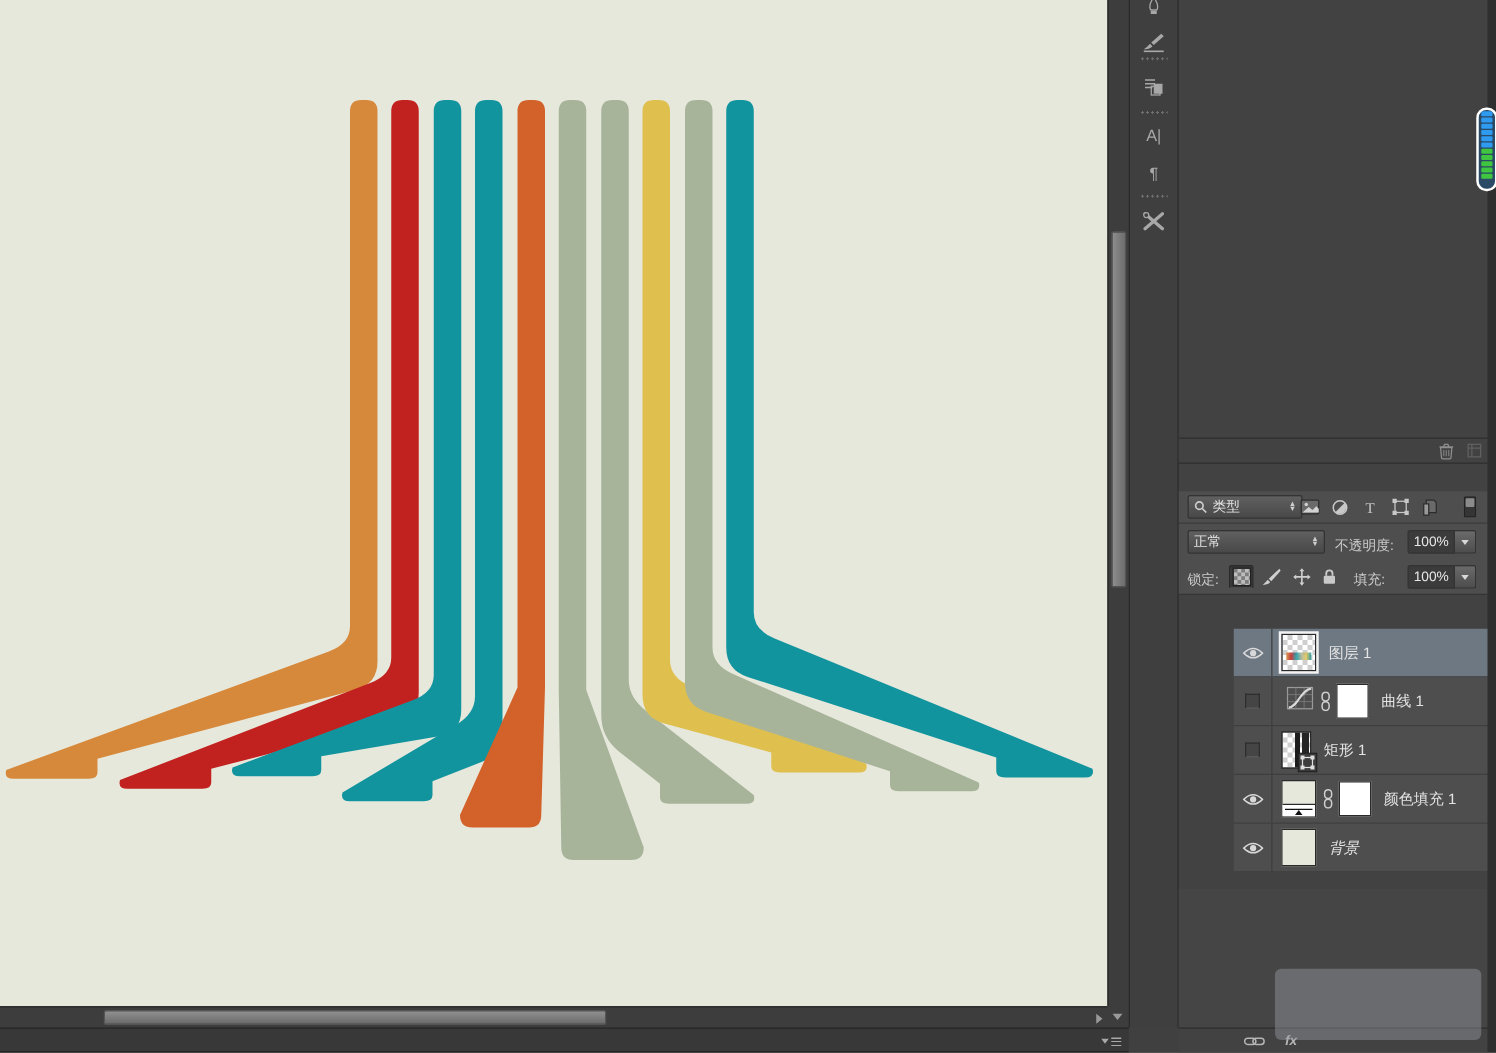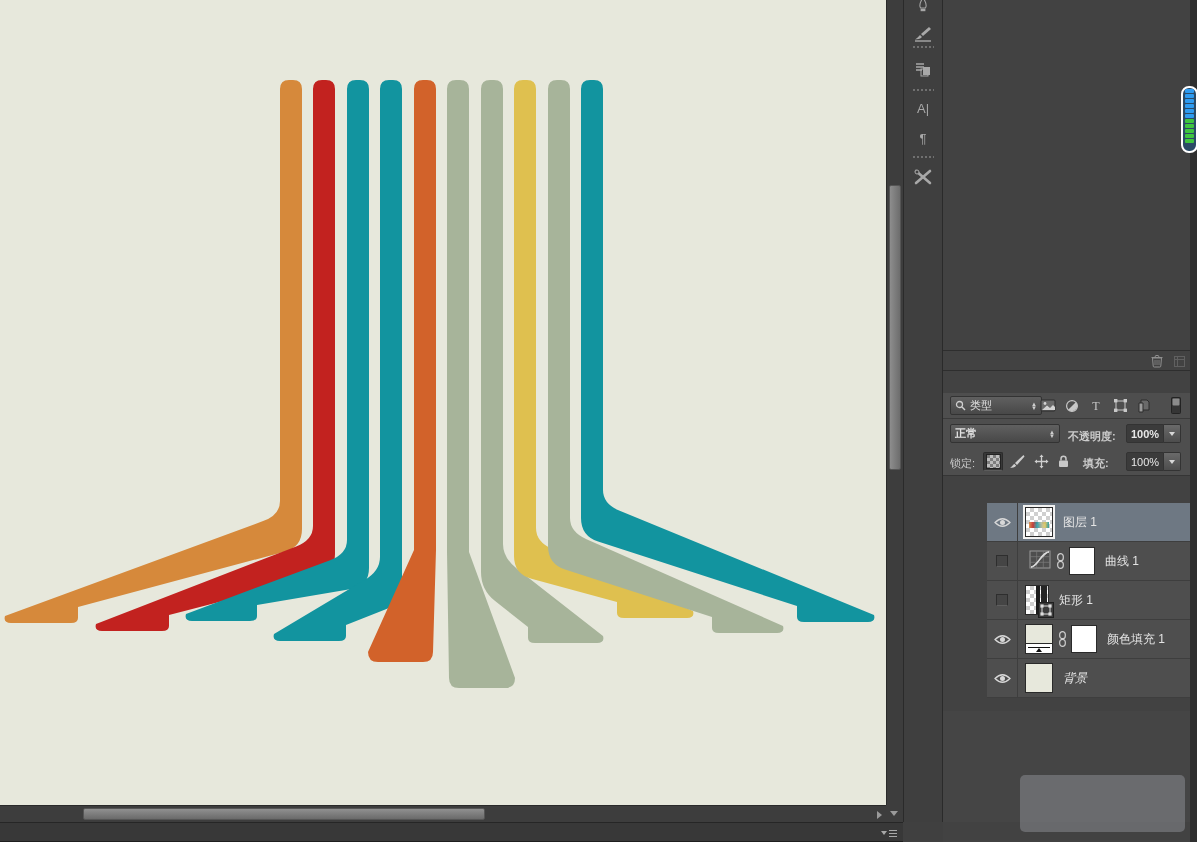--- a/index.html
+++ b/index.html
@@ -40,21 +40,21 @@
   .tab-bar{position:absolute;left:0;top:373px;width:247px;height:20px;background:#303030;display:flex;align-items:flex-end;}
   .tab{height:19px;padding:0 10px;display:flex;align-items:center;font-size:11px;color:#969696;background:#3a3a3a;
        border-right:1px solid #272727;box-sizing:border-box;}
   .tab.active{background:#4e4e4e;color:#e8e8e8;border-top:1px solid #5e5e5e;}
   .panel-menu{margin-left:auto;margin-right:5px;margin-bottom:5px;display:flex;align-items:center;gap:2px;}
   .panel-menu .tri{width:0;height:0;border-left:3px solid transparent;border-right:3px solid transparent;border-top:4px solid #c0c0c0;}
   .panel-menu .lines{width:10px;height:7px;background:repeating-linear-gradient(#c0c0c0 0 1px,transparent 1px 3px);}
   
   .prow{position:absolute;left:0;width:247px;background:#4e4e4e;border-bottom:1px solid #3a3a3a;box-sizing:border-box;}
   .filter-row{top:393px;height:26px;}
-  .blend-row{top:419px;height:29px;border-bottom:none;font-weight:bold;}
+  .blend-row{top:419px;height:29px;border-bottom:none;}
   .lock-row{top:448px;height:28px;border-bottom:1px solid #353535;}
   .combo{position:absolute;display:flex;align-items:center;gap:4px;height:19px;padding:0 4px;box-sizing:border-box;
          background:linear-gradient(#606060,#484848);border:1px solid #333;border-radius:2px;color:#e2e2e2;font-size:11px;}
   .spin{margin-left:auto;display:flex;flex-direction:column;line-height:4px;font-size:6px;color:#cfcfcf;}
   .plabel{position:absolute;font-size:11px;color:#cccccc;}
   .value-box{position:absolute;width:38px;height:19px;background:#3b3b3b;border:1px solid #333;box-sizing:border-box;
              border-radius:2px 0 0 2px;color:#e8e8e8;font-size:11px;display:flex;align-items:center;justify-content:center;}
   .drop-btn{position:absolute;width:17px;height:19px;background:linear-gradient(#6a6a6a,#4d4d4d);border:1px solid #333;border-left:none;
             box-sizing:border-box;border-radius:0 2px 2px 0;display:flex;align-items:center;justify-content:center;}
   .drop-btn .tri{width:0;height:0;border-left:3px solid transparent;border-right:3px solid transparent;border-top:4px solid #d8d8d8;}
@@ -279,21 +279,21 @@
             <path d="M7.5 0.5 L9.5 3 H5.5 Z M7.5 14.5 L9.5 12 H5.5 Z M0.5 7.5 L3 5.5 V9.5 Z M14.5 7.5 L12 5.5 V9.5 Z" fill="#cfcfcf"></path>
             <path d="M7.5 2 V13 M2 7.5 H13" stroke="#cfcfcf" stroke-width="1.3"></path>
           </svg>
       </div>
       <div class="lockicon" style="left:110px;">
         <svg width="11" height="13" viewBox="0 0 11 13">
             <rect x="1" y="5.5" width="9" height="6.5" rx="1" fill="#c9c9c9"></rect>
             <path d="M3 5.5 V3.8 a2.5 2.5 0 0 1 5 0 V5.5" stroke="#c9c9c9" stroke-width="1.5" fill="none"></path>
           </svg>
       </div>
-      <span class="plabel" style="left:140px;top:8px;font-weight:bold;">填充:</span>
+      <span class="plabel" style="left:140px;top:8px;">填充:</span>
       <div class="value-box" style="left:183px;top:4px;">
           <span>100%</span>
         </div>
       <div class="drop-btn" style="left:221px;top:4px;">
           <div class="tri"></div>
         </div>
     </div>
 
     <div class="rows" id="layer-rows">
         <div class="lrow selected">
@@ -376,20 +376,27 @@
           <div class="thumb tb-border" style="background:#E7E8DC;"></div>
           <span class="lname italic">背景</span>
           <span class="row-lock"><svg width="11" height="13" viewBox="0 0 11 13">
               <rect x="1" y="5.5" width="9" height="6.5" rx="1" fill="#c9c9c9"></rect>
               <path d="M3 5.5 V3.8 a2.5 2.5 0 0 1 5 0 V5.5" stroke="#c9c9c9" stroke-width="1.5" fill="none"></path>
             </svg></span>
         </div>
       </div>
     <div class="rows-empty"></div>
 
+    <div class="panel-footer">
+      <svg width="17" height="10" viewBox="0 0 17 10" style="margin-left:52px;">
+          <rect x="0.7" y="2.5" width="9" height="5" rx="2.5" fill="none" stroke="#b5b5b5" stroke-width="1.2"></rect>
+          <rect x="7.3" y="2.5" width="9" height="5" rx="2.5" fill="none" stroke="#b5b5b5" stroke-width="1.2"></rect>
+        </svg>
+      <span class="fx-label">fx</span>
+    </div>
   </div>
 
   <div class="right-edge"></div>
 
   <div class="watermark"></div>
 
   <div class="capsule" id="capsule">
       <div class="seg" style="background:#2E9BF0"></div>
       <div class="seg" style="background:#2E9BF0"></div>
       <div class="seg" style="background:#2E9BF0"></div>

